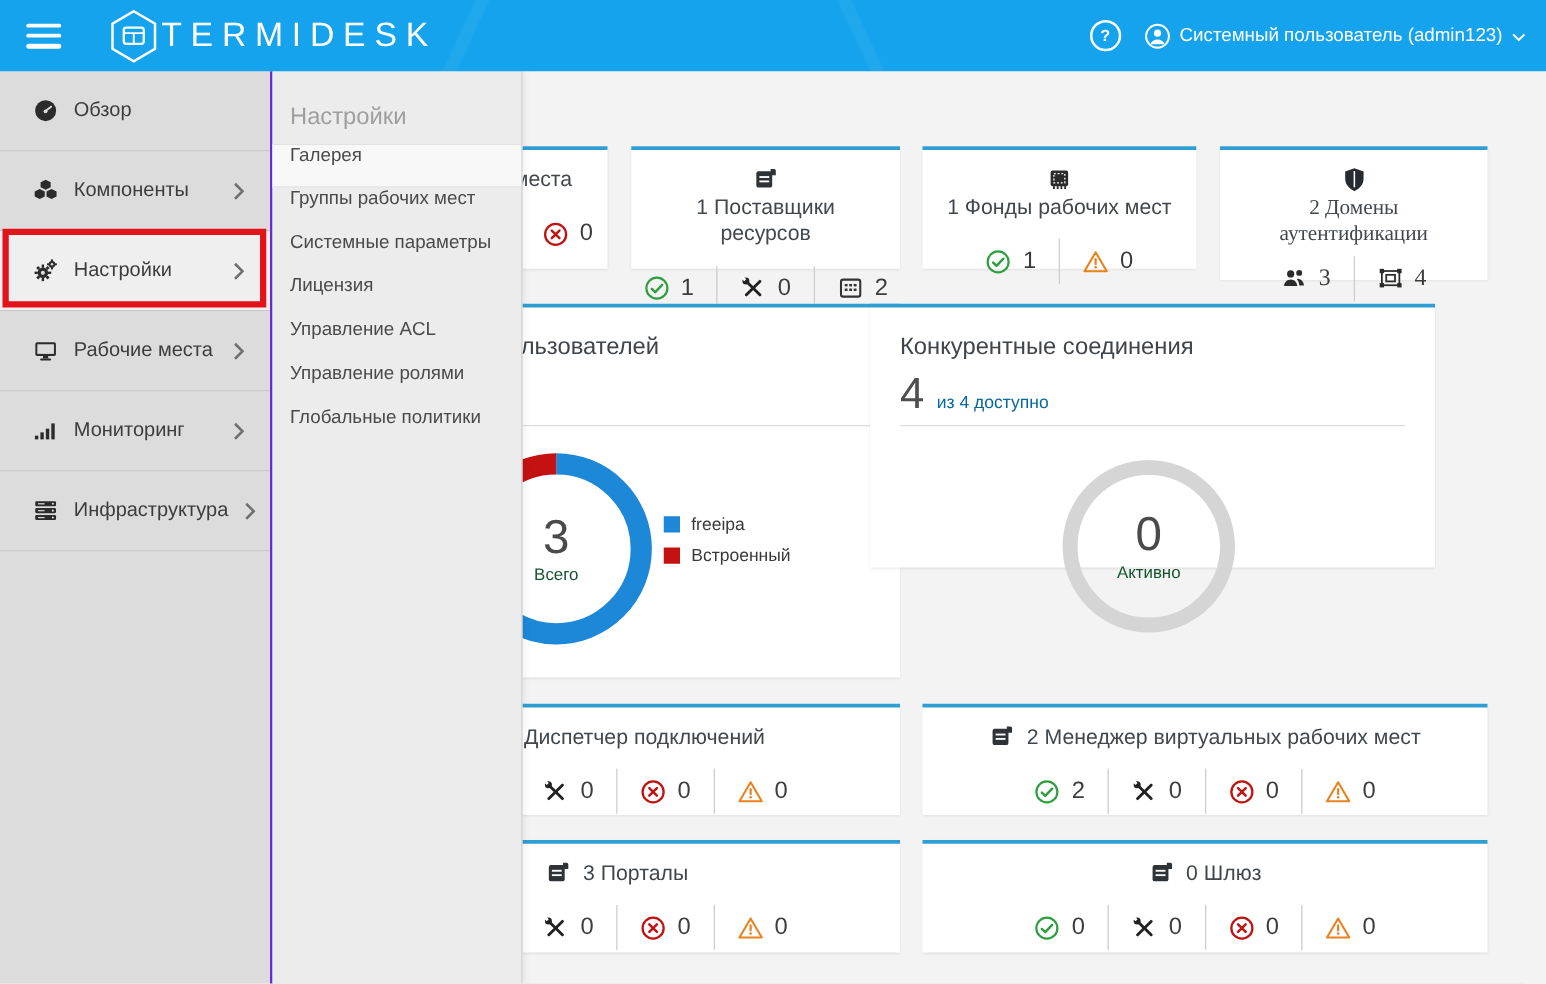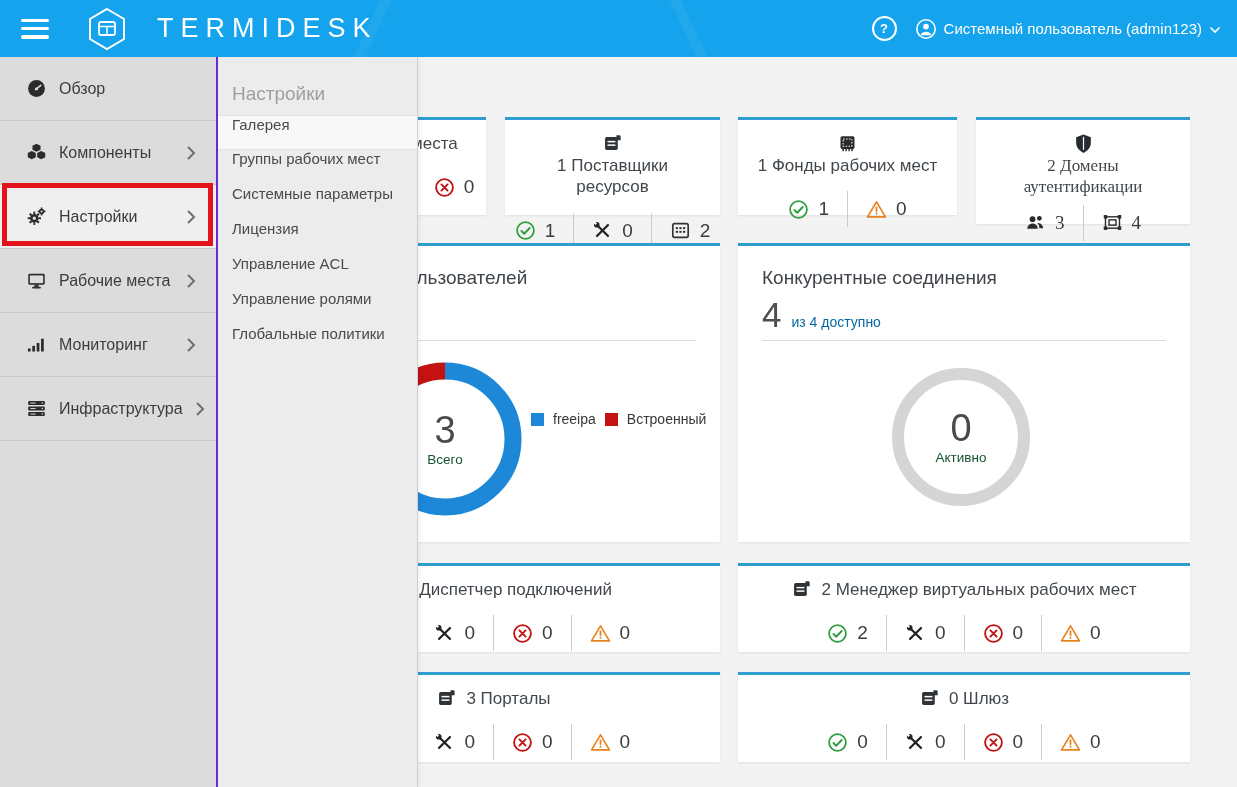--- a/index.html
+++ b/index.html
@@ -6,21 +6,21 @@
   .root{position:relative;width:1237px;height:787px;background:#f3f3f3;overflow:hidden;
         font-family:"Liberation Sans",sans-serif;-webkit-font-smoothing:antialiased;}
 
   
   .topbar{position:absolute;left:0;top:0;width:1237px;height:57px;background:#14a3ec;
     background-image:linear-gradient(115deg,transparent 30%,rgba(255,255,255,.05) 30.2%,rgba(255,255,255,.05) 30.9%,transparent 31.1%),
                      linear-gradient(65deg,transparent 55%,rgba(255,255,255,.05) 55.2%,rgba(255,255,255,.05) 55.9%,transparent 56.1%);
     display:flex;align-items:center;z-index:80;}
   .burger{width:30px;height:20px;margin-left:21px;display:flex;flex-direction:column;justify-content:space-between;cursor:pointer;}
   .burger span{display:block;width:28px;height:3.2px;background:#fff;border-radius:2px;}
-  .brand{display:flex;align-items:center;margin-left:36px;gap:30px;}
+  .brand{display:flex;align-items:center;margin-left:36px;gap:2px;}
   .hexlogo svg{width:40px;height:44px;display:block;}
   .brand-name{color:#fff;font-size:27px;font-weight:300;letter-spacing:7px;}
   .topbar-right{margin-left:auto;display:flex;align-items:center;margin-right:16px;gap:18px;}
   .help-badge{width:21px;height:21px;border:2px solid #fff;border-radius:50%;color:#fff;
     display:flex;align-items:center;justify-content:center;font-size:13px;font-weight:700;cursor:pointer;}
   .usermenu{display:flex;align-items:center;gap:7px;color:#fff;font-size:15px;cursor:pointer;}
   .usermenu .avatar svg{width:22px;height:22px;display:block;}
   .usermenu .chev svg{width:12px;height:8px;display:block;margin-top:2px;}
 
   
@@ -60,34 +60,34 @@
   .card-title .icon{width:21px;height:21px;display:inline-flex;flex:none;margin-top:0px;}
   .stats-row{display:flex;justify-content:center;align-items:center;margin-top:15px;}
   .c4 .stats-row{margin-top:7px;}
   .stat{display:flex;align-items:center;gap:9px;}
   .stat .icon{width:21px;height:21px;display:inline-flex;}
   .stat .num{font-size:19px;color:#3c3c3c;}
   .vdiv{width:1px;height:36px;background:#ccc;margin:0 18px;}
 
   
   .chart-left{left:267px;top:243px;width:453px;height:299px;}
-  .chart-right{left:738px;top:243px;width:452px;height:299px;}
+  .chart-right{left:696px;top:243px;width:452px;height:211px;}
   .chart-title{padding:21px 24px 0;font-size:19px;color:#3f454a;}
   .big-row{padding:8px 24px 0;display:flex;align-items:baseline;}
   .big-num{font-size:35px;font-weight:300;color:#4f4f4f;line-height:1;}
   .big-sub{font-size:14px;color:#0369a1;margin-left:10px;}
   .chart-divider{position:absolute;left:24px;right:24px;top:94px;border-top:1px solid #ddd;}
   .donut-wrap{position:absolute;}
   .donut-users-pos{left:93px;top:108px;width:170px;height:170px;}
   .donut-conn-pos{left:148px;top:116px;width:150px;height:150px;}
   .donut-center{position:absolute;left:0;top:0;width:100%;height:100%;display:flex;flex-direction:column;
     align-items:center;justify-content:center;pointer-events:none;}
   .dc-num{font-size:38px;font-weight:300;color:#4a4a4a;line-height:1;}
   .dc-label{font-size:13.5px;color:#14532d;margin-top:3px;}
-  .legend{position:absolute;left:264px;top:165px;display:flex;gap:9px;justify-content:flex-end;}
+  .legend{position:absolute;left:264px;top:165px;display:flex;flex-direction:column;gap:9px;justify-content:flex-end;}
   .legend-row{display:flex;align-items:center;gap:9px;font-size:14px;color:#383838;}
   .legend-swatch{width:13px;height:13px;flex:none;}
 </style>
 </head>
 <body>
 
 <div class="root">
 
   <div class="topbar">
     <div class="burger">

